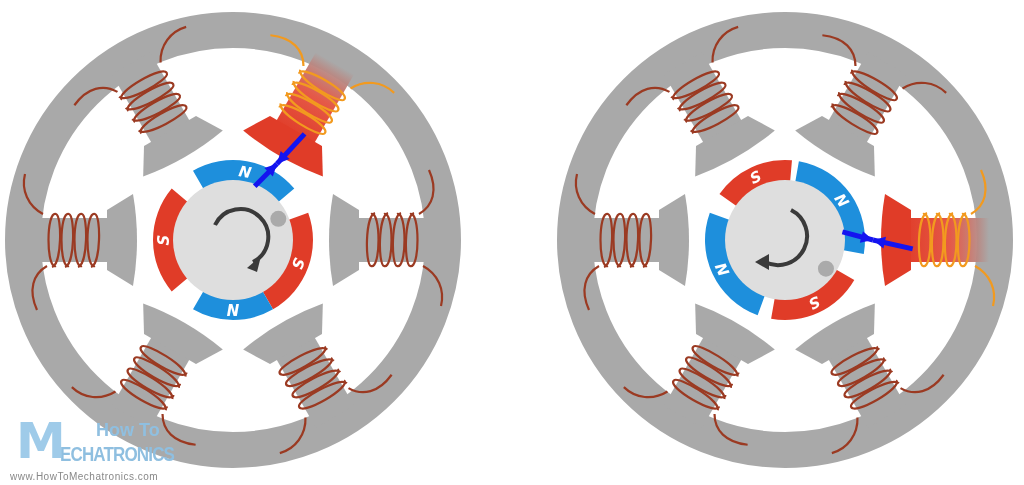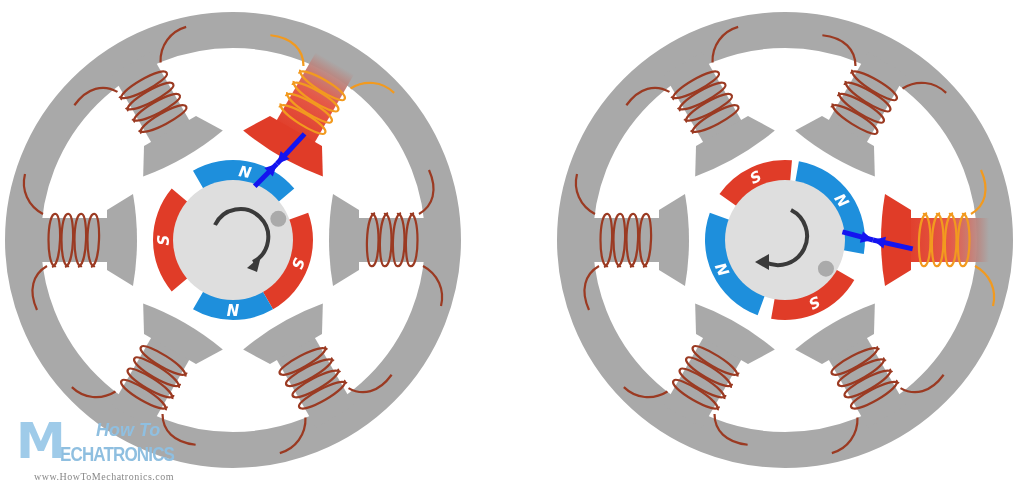--- a/index.html
+++ b/index.html
@@ -1,22 +1,22 @@
 <!DOCTYPE html>
 <html><head>
 <meta charset="utf-8">
 <style>
   html, body { margin: 0; padding: 0; background: #ffffff; }
   body { width: 1024px; height: 485px; position: relative; overflow: hidden; font-family: "Liberation Sans", sans-serif; }
   #stage { position: absolute; left: 0; top: 0; width: 1024px; height: 485px; }
   .watermark { position: absolute; left: 8px; top: 412px; width: 180px; height: 72px; }
   .wm-letter { position: absolute; left: 8px; top: 4px; font-family: "DejaVu Sans", sans-serif; font-weight: bold; font-size: 50px; color: #8fc3e6; opacity: 0.85; line-height: 50px; }
-  .wm-howto { position: absolute; left: 88px; top: 8px; font-family: "Liberation Sans Narrow", "Liberation Sans", sans-serif; font-weight: bold; font-size: 18px; color: #8fbfe0; letter-spacing: 0px; font-style: italic; }
+  .wm-howto { position: absolute; left: 88px; top: 8px; font-family: "Liberation Sans Narrow", "Liberation Sans", sans-serif; font-weight: bold; font-size: 18px; color: #8fbfe0; letter-spacing: 0px; }
   .wm-mech { position: absolute; left: 52px; top: 31px; font-family: "Liberation Sans", sans-serif; font-weight: bold; font-size: 20px; color: #8fbfe0; letter-spacing: -1px; transform: scaleX(0.85); transform-origin: left; }
-  .wm-url { position: absolute; left: 2px; top: 59px; font-family: Liberation Serif, serif; font-size: 10px; color: #888; letter-spacing: 0.5px; margin-left: 24px; }
+  .wm-url { position: absolute; left: 2px; top: 59px; font-family: Liberation Sans, sans-serif; font-size: 10px; color: #888; letter-spacing: 0.5px; }
 </style>
 </head>
 <body>
 
 <svg id="stage" width="1024" height="485" viewBox="0 0 1024 485" xmlns="http://www.w3.org/2000/svg">
   <defs>
     <linearGradient id="activeGradL" x1="0" y1="0" x2="1" y2="0">
       <stop offset="0" stop-color="#e03c28"></stop>
       <stop offset="0.55" stop-color="#e03c28" stop-opacity="0.85"></stop>
       <stop offset="1" stop-color="#a9a9a9"></stop>

